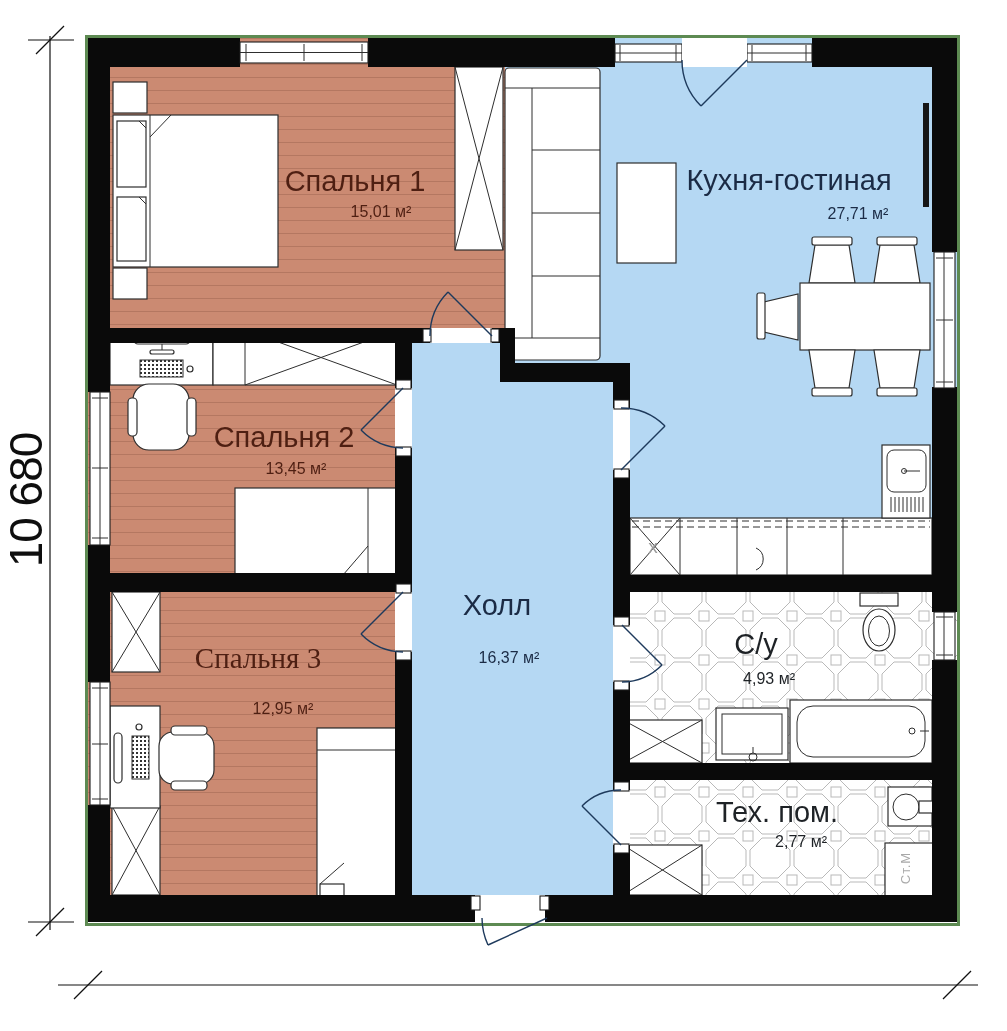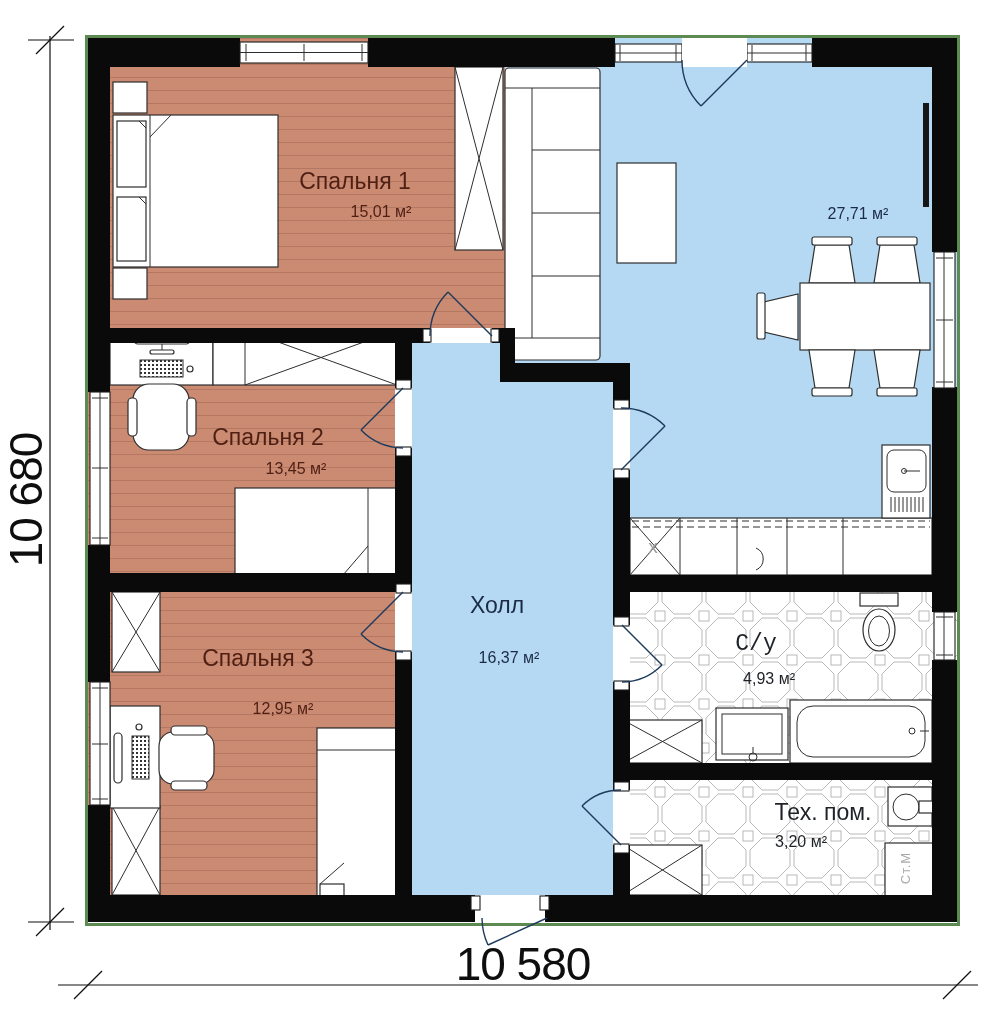--- a/index.html
+++ b/index.html
@@ -15,21 +15,21 @@
   .furn{fill:#ffffff;stroke:#2e2e2e;stroke-width:1.2;}
   .thin{fill:none;stroke:#2e2e2e;stroke-width:1;}
   .win{fill:#ffffff;stroke:#1d1d1d;stroke-width:1.1;}
   .open{fill:#ffffff;stroke:none;}
   .swing{fill:none;stroke:var(--door-swing);stroke-width:1.4;}
   .dim{stroke:#111111;stroke-width:1.2;fill:none;}
   .dash{fill:none;stroke:#2e2e2e;stroke-width:1;stroke-dasharray:7 4;}
   .greenline{fill:none;stroke:var(--outline-green);stroke-width:3;}
   .dark{fill:#161616;}
   .lbl{position:absolute;transform:translate(-50%,-50%);white-space:nowrap;line-height:1;}
-  .room-name{font-size:23px;text-align:right;}
+  .room-name{font-size:29px;text-align:right;}
   .room-area{font-size:16px;}
   .c-wood{color:var(--bedroom-label);}
   .c-blue{color:var(--living-label);}
   .c-tile{color:var(--tile-label);}
   .dim-text{font-size:46px;letter-spacing:-1px;color:var(--dim-text);}
   .rot{transform:translate(-50%,-50%) rotate(-90deg);}
   .stm{font-size:13px;color:#a9a9a9;letter-spacing:1px;}
   .xmark{font-size:19px;color:#9a9a9a;}
 </style>
 </head>
@@ -322,36 +322,36 @@
     <line class="dim" x1="36" y1="936" x2="64" y2="908"></line>
     <line class="dim" x1="58" y1="985" x2="978" y2="985"></line>
     <line class="dim" x1="74" y1="999" x2="102" y2="971"></line>
     <line class="dim" x1="943" y1="999" x2="971" y2="971"></line>
   </g>
 </svg>
 
   <div class="lbl room-name c-wood" style="left:355px;top:181px;">Спальня 1</div>
   <div class="lbl room-area c-wood" style="left:381px;top:212px;">15,01 м²</div>
 
+  <div class="lbl room-name c-blue" style="left:789px;top:180px;">Кухня-гостиная</div>
   <div class="lbl room-area c-blue" style="left:845px;top:214px;margin-left:13px;">27,71 м²</div>
 
-  <div class="lbl room-name c-wood" style="left:268px;top:437px;">Спальня 2</div>
+  <div class="lbl room-name c-wood" style="left:284px;top:437px;">Спальня 2</div>
   <div class="lbl room-area c-wood" style="left:296px;top:469px;">13,45 м²</div>
 
   <div class="lbl room-name c-blue" style="left:497px;top:605px;">Холл</div>
   <div class="lbl room-area c-blue" style="left:509px;top:658px;">16,37 м²</div>
 
-  <div class="lbl room-name c-wood" style="left:258px;top:658px;">Спальня 3</div>
+  <div class="lbl room-name c-wood" style="left:258px;top:658px;font-family:Liberation Serif, serif;">Спальня 3</div>
   <div class="lbl room-area c-wood" style="left:283px;top:690px;margin-top:19px;">12,95 м²</div>
 
-  <div class="lbl room-name c-tile" style="left:756px;top:644px;font-family:Liberation Mono, monospace;">С/у</div>
+  <div class="lbl room-name c-tile" style="left:756px;top:644px;">С/у</div>
   <div class="lbl room-area c-tile" style="left:769px;top:679px;">4,93 м²</div>
 
-  <div class="lbl room-name c-tile" style="left:777px;top:812px;margin-left:46px;">Тех. пом.</div>
-  <div class="lbl room-area c-tile" style="left:801px;top:842px;">3,20 м²</div>
-
-  <div class="lbl dim-text" style="left:523px;top:964px;">10 580</div>
+  <div class="lbl room-name c-tile" style="left:777px;top:812px;">Тех. пом.</div>
+  <div class="lbl room-area c-tile" style="left:801px;top:842px;">2,77 м²</div>
+
   <div class="lbl dim-text rot" style="left:26px;top:500px;">10 680</div>
 
   <div class="lbl stm rot" style="left:905px;top:868px;">Ст.М</div>
   <div class="lbl xmark" style="left:653px;top:546px;">х</div>
 
 </div>
 
 </body></html>

